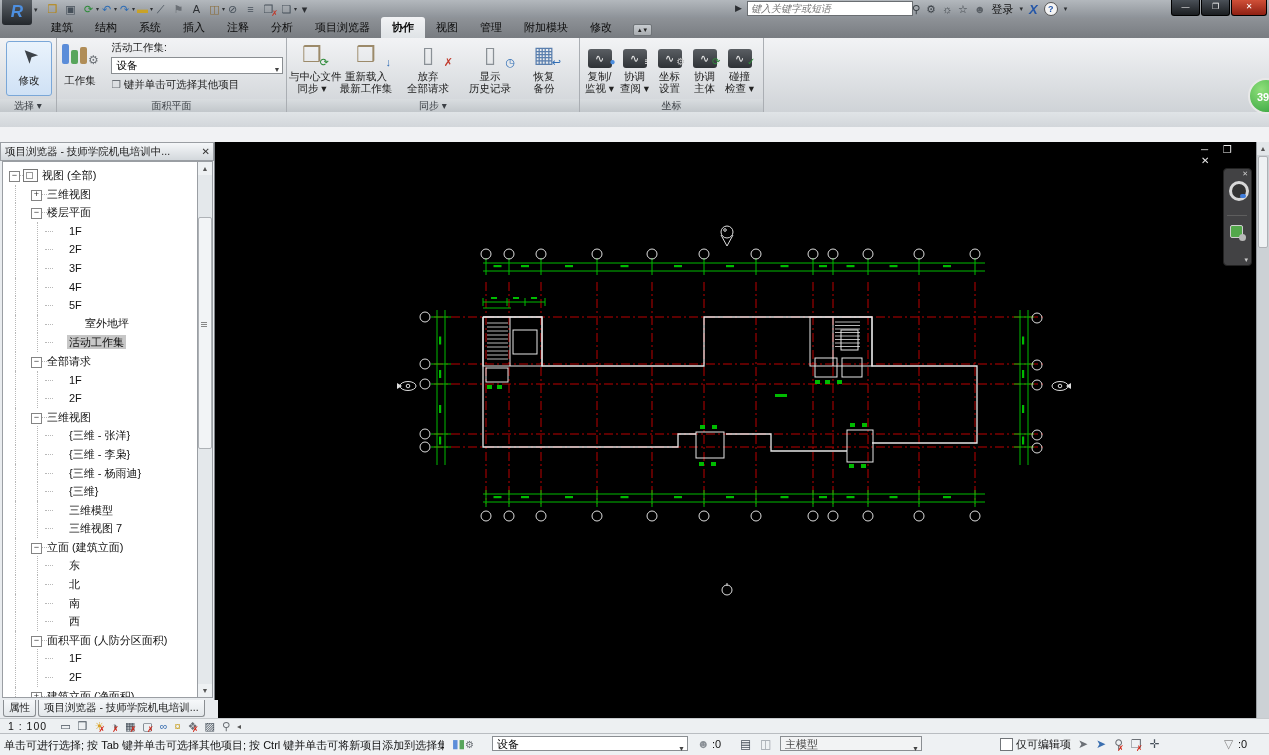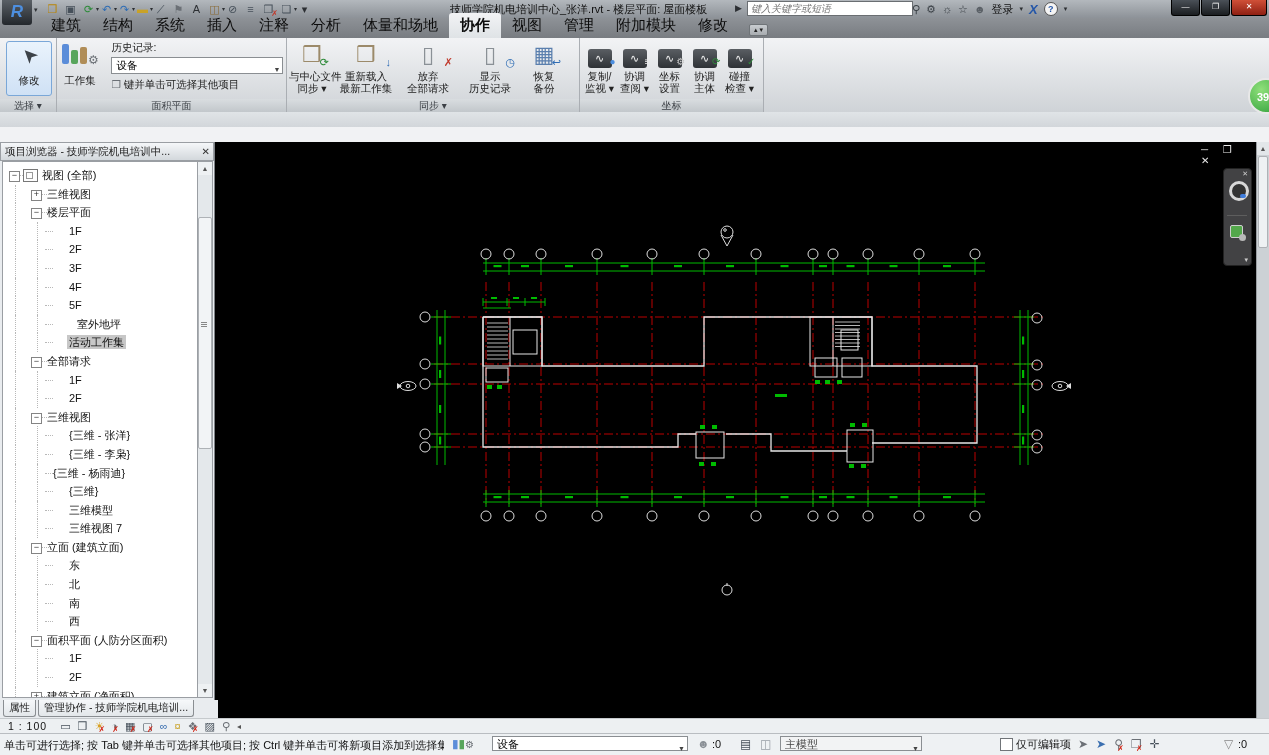--- a/index.html
+++ b/index.html
@@ -18,21 +18,21 @@
   .searchbox{position:absolute;left:747px;top:1px;width:158px;height:13px;border:1px solid #6a6e72;background:#fff;font-size:10px;font-style:italic;color:#9a9a9a;padding:0 3px;font-family:inherit;}
   .infoicons{position:absolute;left:912px;top:1px;height:16px;display:flex;align-items:center;gap:6px;}
   .infoicons .ic{position:relative;font-size:11px;line-height:15px;}
   .signin{font-size:11px;color:#111;}
   .helpcirc{width:12px;height:12px;border:1px solid #555;border-radius:50%;background:#f4f4f4;color:#2456a8;font-size:9px;font-weight:bold;text-align:center;line-height:12px;}
   .winbtns{position:absolute;left:1170px;top:0;display:flex;}
   .winbtn{width:27px;height:15px;margin-left:1px;background:linear-gradient(#4a5057,#1a1d20);border:1px solid #000;border-top:none;border-radius:0 0 3px 3px;color:#fff;font-size:8px;text-align:center;line-height:14px;}
   .winbtn.close{background:linear-gradient(#d05038,#8e1f12);width:34px;}
   
   .tabrow{position:absolute;left:0;top:18px;width:1269px;height:20px;background:linear-gradient(#8e9297,#787c81);display:flex;align-items:flex-end;padding-left:40px;box-sizing:border-box;}
-  .rtab{font-size:15px;color:#0c0c0c;padding:3px 11px 3px 11px;border-radius:3px 3px 0 0;text-align:right;}
+  .rtab{font-size:11px;color:#0c0c0c;padding:3px 11px 3px 11px;border-radius:3px 3px 0 0;text-align:right;}
   .rtab.active{background:linear-gradient(#f2f3f5,#dfe3e6);font-weight:bold;}
   .ribcollapse{font-size:7px;color:#222;background:linear-gradient(#c8ccd0,#a8acb0);border:1px solid #6f7478;border-radius:2px;padding:1px 4px;margin-left:10px;margin-bottom:2px;}
   
   .ribbon{position:absolute;left:0;top:38px;width:1269px;height:74px;background:linear-gradient(#f2f3f5,#cfd3d7);display:flex;}
   .rpanel{position:relative;height:74px;border-right:1px solid #aaaeb3;box-sizing:border-box;}
   .rpanel-label{position:absolute;left:0;bottom:0;width:100%;height:13px;background:linear-gradient(#d9dde0,#c2c7cb);font-size:10px;color:#3c4046;text-align:center;line-height:13px;white-space:nowrap;}
   .bigbtn{position:relative;display:inline-block;vertical-align:top;text-align:center;font-size:10.5px;color:#222;padding-top:2px;height:56px;}
   .bigbtn .bico{display:block;height:30px;line-height:30px;font-size:22px;position:relative;}
   .bigbtn .bl{display:block;line-height:12px;white-space:nowrap;}
   .bico .base{position:relative;}
@@ -121,21 +121,20 @@
         <span class="ic"><span style="color: rgb(70, 80, 90);">⟋</span></span>
         <span class="ic"><span style="color: rgb(107, 112, 118);">⚑</span></span>
         <span class="ic"><span style="color: rgb(44, 47, 51);">A</span></span>
         <span class="ic"><span style="color: rgb(138, 109, 59);">◫</span><span class="car">▾</span></span>
         <span class="ic"><span style="color: rgb(70, 80, 90);">⊘</span></span>
         <span class="ic"><span style="color: rgb(70, 80, 90);">≡</span></span>
         <span class="ic"><span style="color: rgb(70, 80, 90);">❐</span><span class="ov" style="color: rgb(192, 57, 43);">✗</span></span>
         <span class="ic"><span style="color: rgb(70, 80, 90);">❏</span><span class="car">▾</span></span>
         <span class="ic"><span style="color: rgb(44, 47, 51);">▾</span></span>
       </div>
-    <div class="wtitle">技师学院机电培训中心_张洋.rvt - 楼层平面: 屋面楼板</div>
     <div class="ic-arrow">▶</div>
     <input class="searchbox" placeholder="键入关键字或短语" style="">
     <div class="infoicons" id="infoicons">
         <span class="ic" style="color: rgb(60, 66, 72);">⚲</span>
         <span class="ic" style="color: rgb(60, 66, 72);">⚙</span>
         <span class="ic" style="color: rgb(60, 66, 72);">☼</span>
         <span class="ic" style="color: rgb(60, 66, 72);">☆</span>
         <span class="ic" style="color: rgb(90, 96, 102);">☻</span>
         <span class="signin">登录</span>
         <span style="font-size: 7px; color: rgb(44, 47, 51);">▾</span>
@@ -150,21 +149,21 @@
       </div>
   </div>
 
   <div class="tabrow" id="tabrow">
       <div class="rtab">建筑</div>
       <div class="rtab">结构</div>
       <div class="rtab">系统</div>
       <div class="rtab">插入</div>
       <div class="rtab">注释</div>
       <div class="rtab">分析</div>
-      <div class="rtab">体量和场地</div>
+      <div class="rtab">项目浏览器</div>
       <div class="rtab active">协作</div>
       <div class="rtab">视图</div>
       <div class="rtab">管理</div>
       <div class="rtab">附加模块</div>
       <div class="rtab">修改</div>
       <div class="ribcollapse">▴ ▾</div>
     </div>
 
   <div class="ribbon">
     <div class="rpanel" style="width:57px">
@@ -176,21 +175,21 @@
     </div>
 
     <div class="rpanel" style="width:230px">
       <div class="wsbtn">
         <div style="height:30px;padding-top:4px">
           <span class="wscyl" style="height:20px;background:#5b8dd9"></span><span class="wscyl" style="height:14px;background:#58a55c"></span><span class="wscyl" style="height:17px;background:#b08d57"></span><span style="font-size:12px;color:#6b7076">⚙</span>
         </div>
         <div class="wslabel">工作集</div>
       </div>
       <div class="wsright">
-        <div class="wsactive">历史记录:</div>
+        <div class="wsactive">活动工作集:</div>
         <div class="wscombo">
           <span>设备</span><span class="ca">▼</span>
         </div>
         <div class="wsgray"><span style="color:#6b7076">❒ </span><span>键并单击可选择其他项目</span></div>
       </div>
       <div class="rpanel-label">面积平面</div>
     </div>
 
     <div class="rpanel" style="width:293px">
       <div id="syncbtns" style="padding-left:2px"><div class="bigbtn" style="width: 46px;"><span class="bico"><span class="base" style="color: rgb(156, 138, 106);">❒</span><span class="ovr" style="color: rgb(46, 139, 58); right: 6px; bottom: 2px;">⟳</span></span><span class="bl">与中心文件</span><span class="bl">同步 ▾</span></div><div class="bigbtn" style="width: 62px;"><span class="bico"><span class="base" style="color: rgb(156, 138, 106);">❒</span><span class="ovr" style="color: rgb(47, 109, 181); right: 6px; bottom: 2px;">↓</span></span><span class="bl">重新载入</span><span class="bl">最新工作集</span></div><div class="bigbtn" style="width: 62px;"><span class="bico"><span class="base" style="color: rgb(138, 144, 150);">▯</span><span class="ovr" style="color: rgb(192, 57, 43); right: 6px; bottom: 2px;">✗</span></span><span class="bl">放弃</span><span class="bl">全部请求</span></div><div class="bigbtn" style="width: 62px;"><span class="bico"><span class="base" style="color: rgb(138, 144, 150);">▯</span><span class="ovr" style="color: rgb(47, 109, 181); right: 6px; bottom: 2px;">◷</span></span><span class="bl">显示</span><span class="bl">历史记录</span></div><div class="bigbtn" style="width: 46px;"><span class="bico"><span class="base" style="color: rgb(90, 127, 174);">▦</span><span class="ovr" style="color: rgb(47, 109, 181); right: 6px; bottom: 2px;">↩</span></span><span class="bl">恢复</span><span class="bl">备份</span></div><div class="bigbtn" style="width: 46px;"><span class="bico"><span class="base" style="color: rgb(138, 144, 150);">☻</span><span class="ovr" style="color: rgb(46, 139, 58); right: 6px; bottom: 2px;">▪</span></span><span class="bl">正在编辑</span><span class="bl">请求</span></div></div>
@@ -466,21 +465,21 @@
         <div class="trow">
           <span class="guide" style="left: 12px;"></span>
           <span class="guide" style="left: 34px;"></span>
           <span class="stub" style="left: 42px; width: 8px;"></span>
           <span class="lbl" style="left: 64px;">5F</span>
         </div>
         <div class="trow">
           <span class="guide" style="left: 12px;"></span>
           <span class="guide" style="left: 34px;"></span>
           <span class="stub" style="left: 42px; width: 8px;"></span>
-          <span class="lbl" style="left: 72px;">室外地坪</span>
+          <span class="lbl" style="left: 80px; font-family: Liberation Mono, monospace;">室外地坪</span>
         </div>
         <div class="trow">
           <span class="guide" style="left: 12px;"></span>
           <span class="guide" style="left: 34px;"></span>
           <span class="stub" style="left: 42px; width: 8px;"></span>
           <span class="lbl sel" style="left: 64px;">活动工作集</span>
         </div>
         <div class="trow">
           <span class="guide" style="left: 12px;"></span>
           <span class="stub" style="left: 38px; width: 8px;"></span>
@@ -514,21 +513,21 @@
         <div class="trow">
           <span class="guide" style="left: 12px;"></span>
           <span class="guide" style="left: 34px;"></span>
           <span class="stub" style="left: 42px; width: 8px;"></span>
           <span class="lbl" style="left: 64px;">{三维 - 李枭}</span>
         </div>
         <div class="trow">
           <span class="guide" style="left: 12px;"></span>
           <span class="guide" style="left: 34px;"></span>
           <span class="stub" style="left: 42px; width: 8px;"></span>
-          <span class="lbl" style="left: 48px;">{三维 - 杨雨迪}</span>
+          <span class="lbl" style="left: 64px;">{三维 - 杨雨迪}</span>
         </div>
         <div class="trow">
           <span class="guide" style="left: 12px;"></span>
           <span class="guide" style="left: 34px;"></span>
           <span class="stub" style="left: 42px; width: 8px;"></span>
           <span class="lbl" style="left: 64px;">{三维}</span>
         </div>
         <div class="trow">
           <span class="guide" style="left: 12px;"></span>
           <span class="guide" style="left: 34px;"></span>
@@ -599,21 +598,21 @@
     <div class="pbscroll">
       <div class="sa">▲</div>
       <div class="thumb"></div>
       <div class="grip"></div>
       <div class="sa sad">▼</div>
     </div>
   </div>
 
   <div class="pbtabs">
     <div class="pbtab">属性</div>
-    <div class="pbtab">管理协作 - 技师学院机电培训...</div>
+    <div class="pbtab">项目浏览器 - 技师学院机电培训...</div>
   </div>
 
   <div class="viewbar">
     <span class="scaletxt">1 : 100</span>
     <span id="vcicons" style="display:flex;gap:7px">
         <span class="ic" style="color: rgb(70, 80, 90);">▭</span>
         <span class="ic" style="color: rgb(70, 80, 90);">❒</span>
         <span class="ic" style="color: rgb(216, 160, 32);">☀<span class="ov" style="color: rgb(210, 36, 21);">✗</span></span>
         <span class="ic" style="color: rgb(107, 112, 118);">◑<span class="ov" style="color: rgb(210, 36, 21);">✗</span></span>
         <span class="ic" style="color: rgb(70, 80, 90);">▦<span class="ov" style="color: rgb(210, 36, 21);">✗</span></span>

